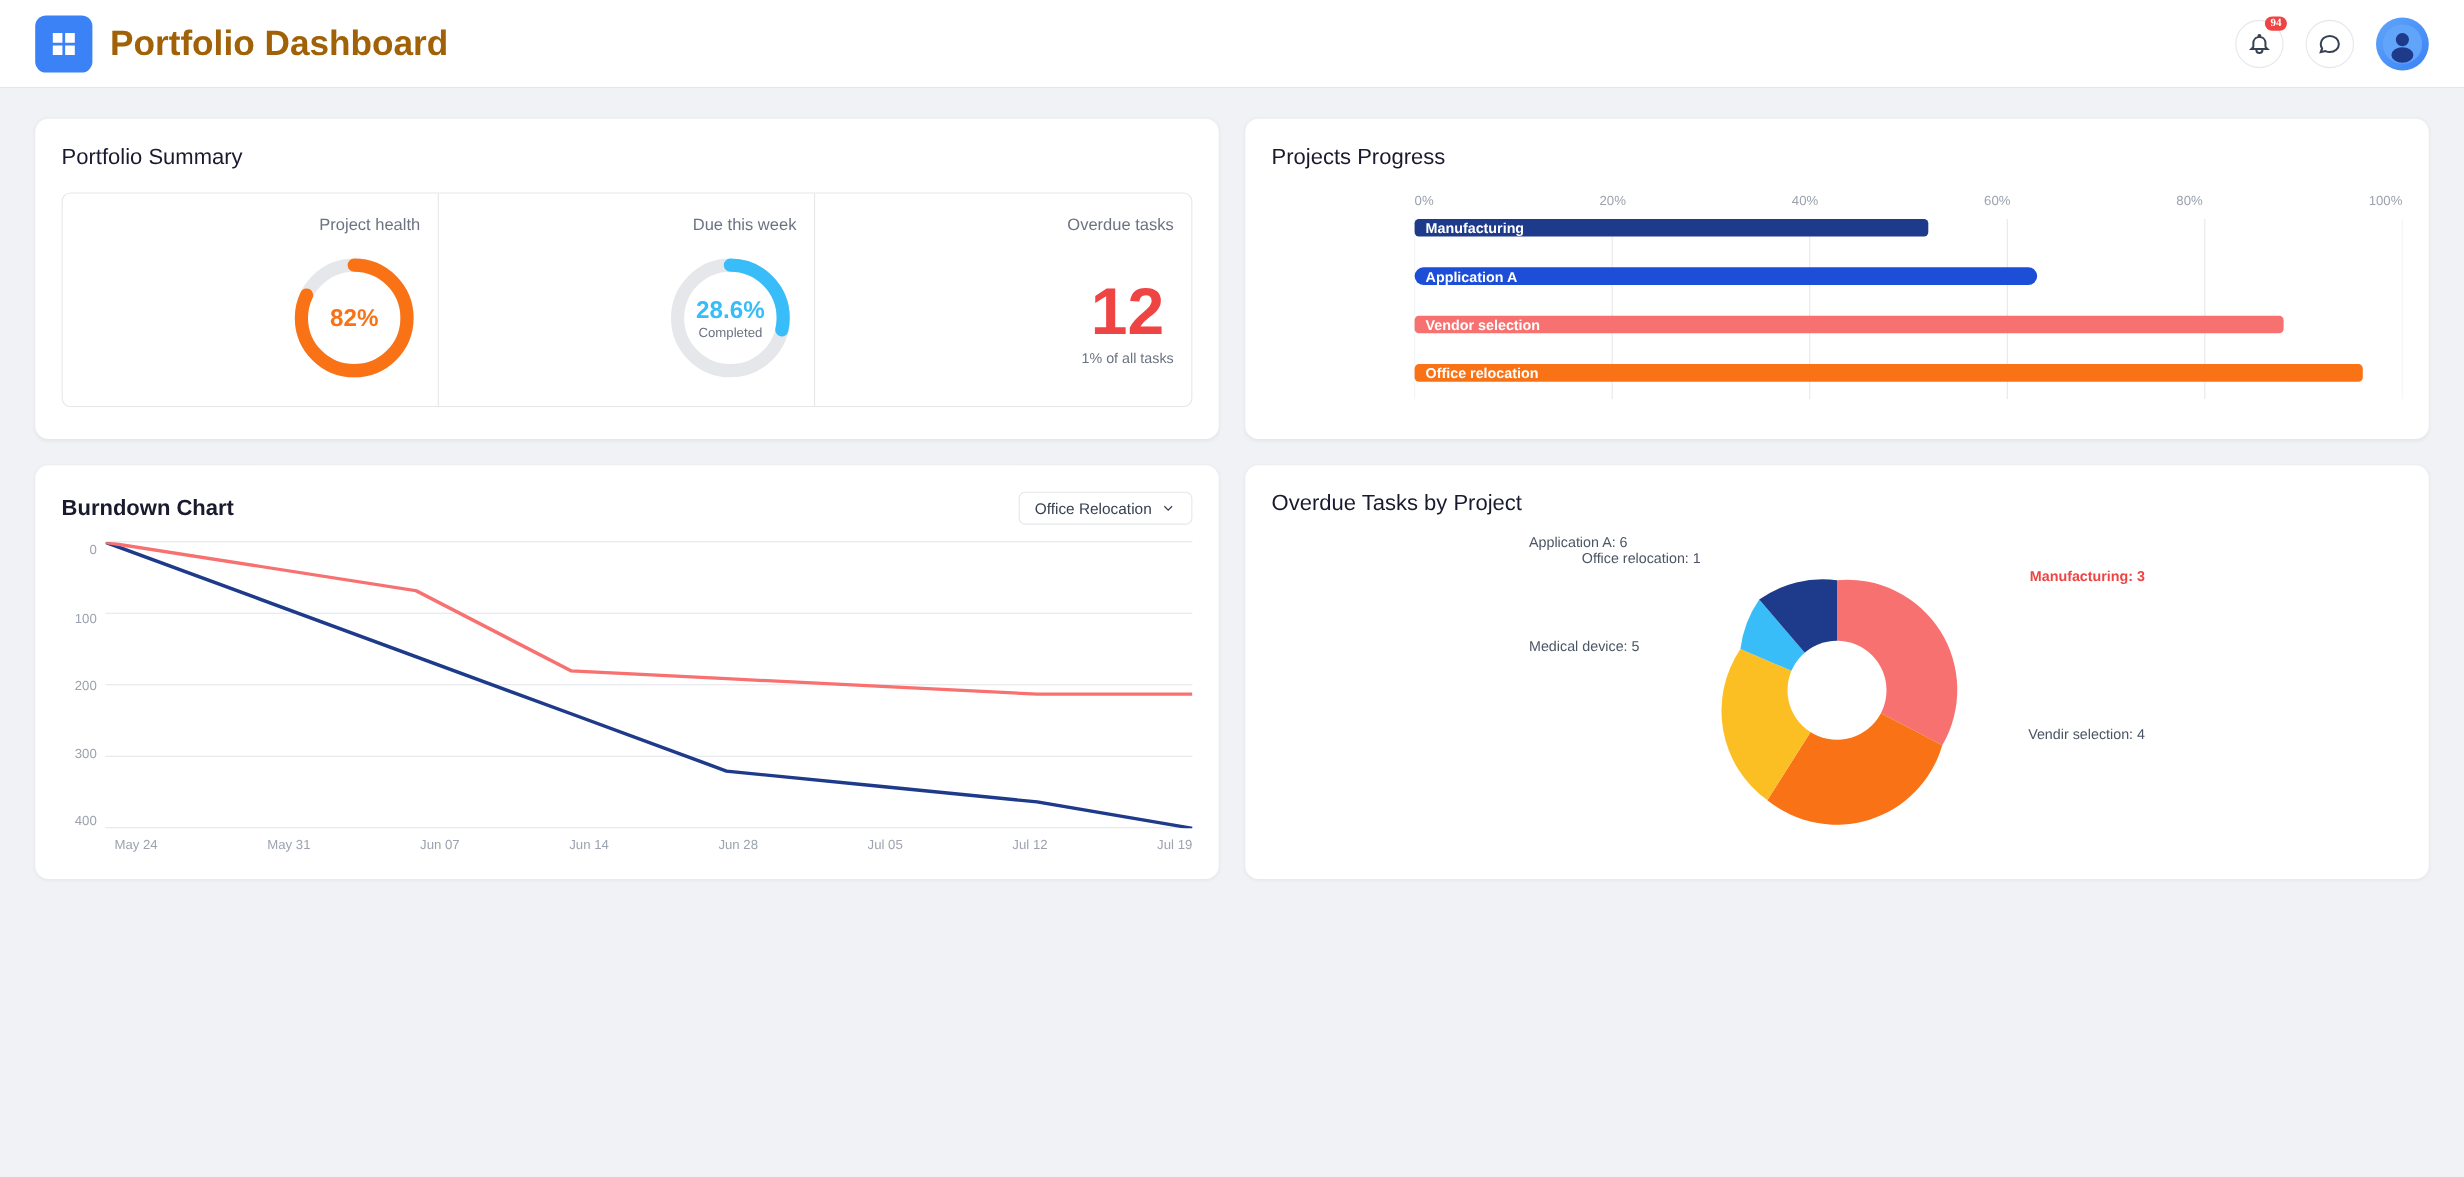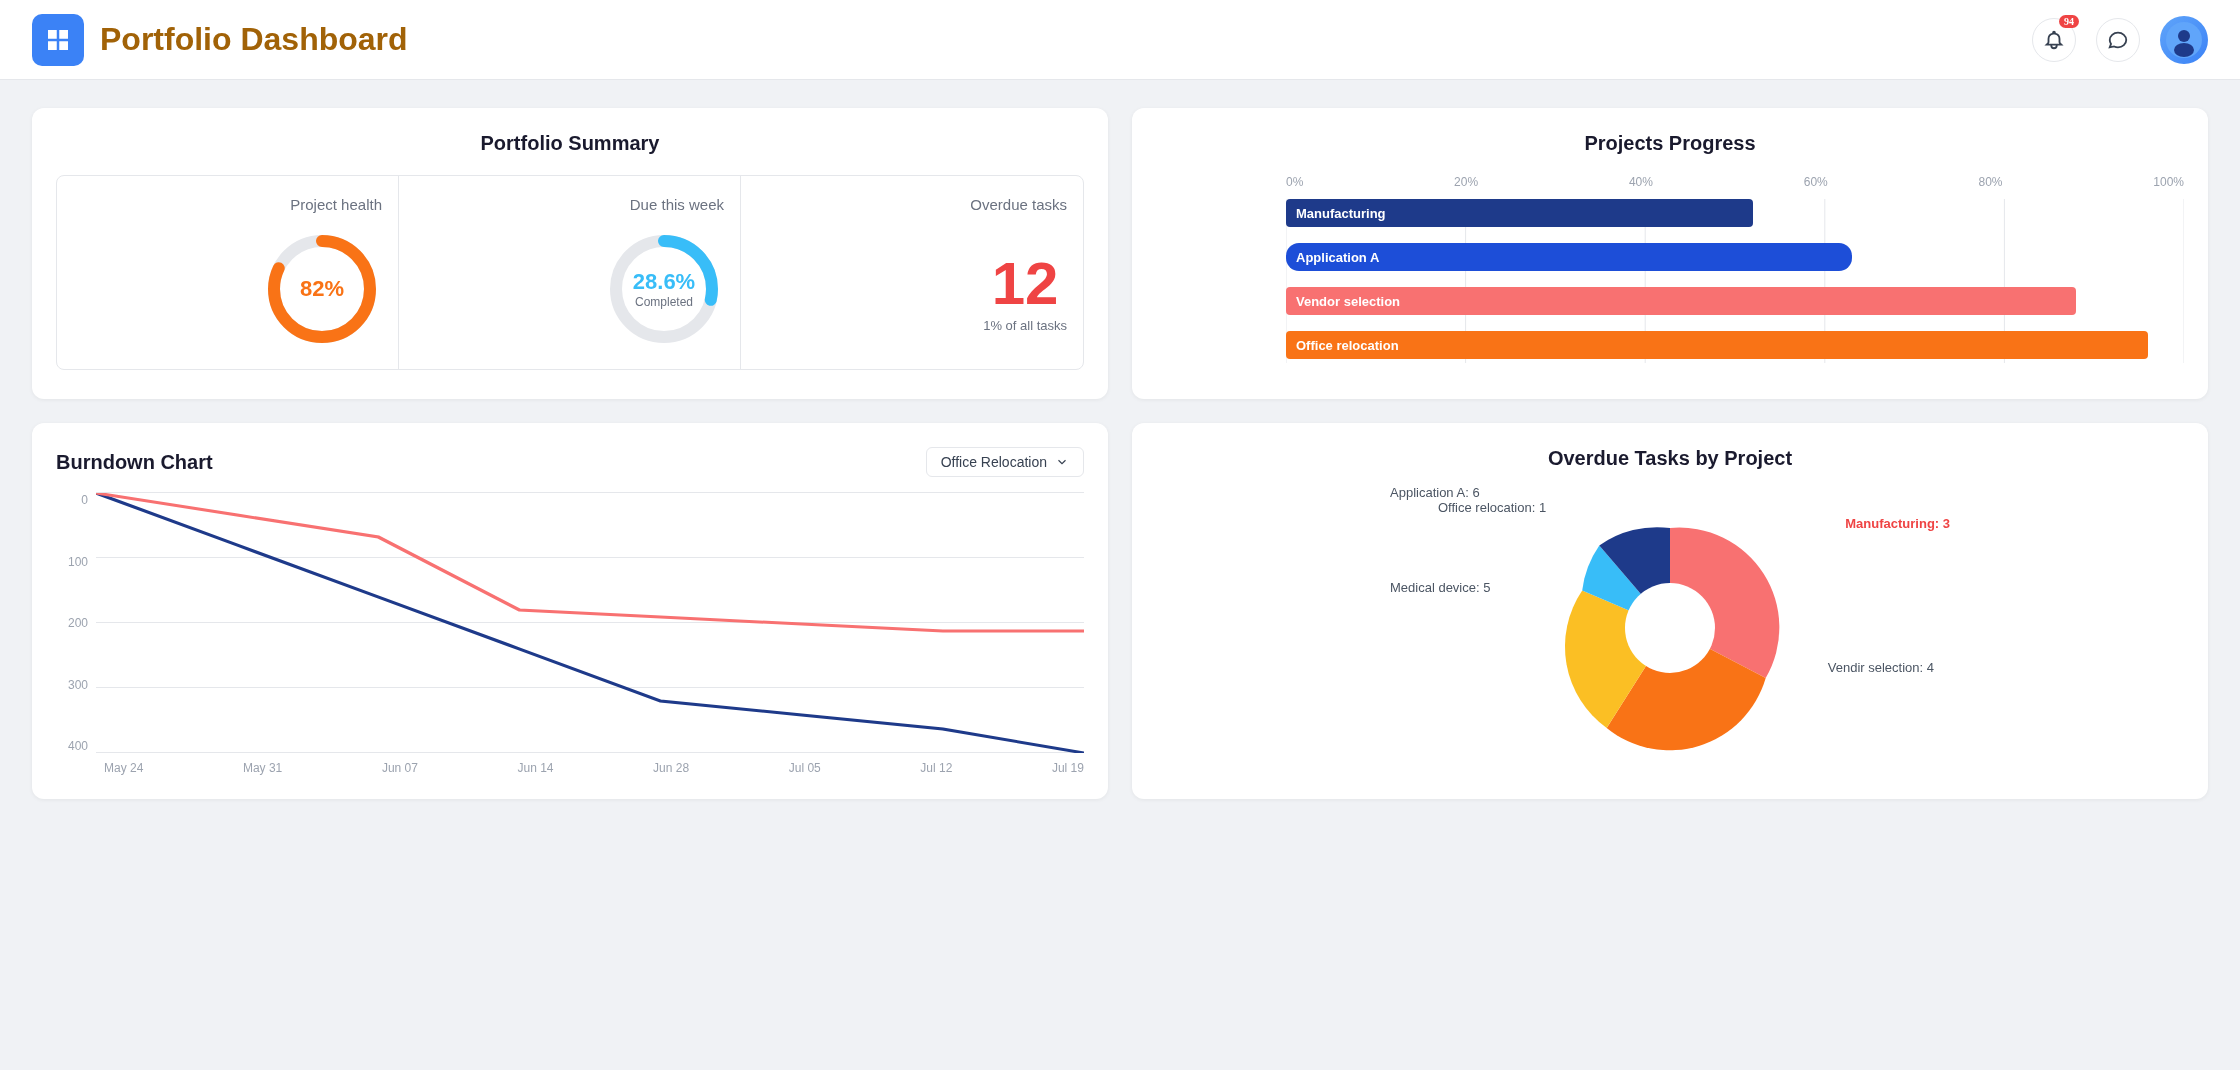--- a/index.html
+++ b/index.html
@@ -60,23 +60,22 @@
       gap: 24px;
     }
 
     .card {
       background: #fff;
       border-radius: 12px;
       padding: 24px;
       box-shadow: 0 1px 4px rgba(0,0,0,0.06);
     }
     .card-title {
-      font-size: 20px; font-weight: 700; color: #1a1a2e;
+      font-size: 20px; font-weight: 400; color: #1a1a2e;
       margin-bottom: 20px;
-      text-align: center;
     }
 
     
     .summary-grid {
       display: grid;
       grid-template-columns: 1fr 1fr 1fr;
       gap: 0;
       border: 1px solid #e5e7eb;
       border-radius: 8px;
       overflow: hidden;
@@ -108,21 +107,21 @@
     .progress-axis {
       display: flex; justify-content: space-between;
       margin-bottom: 10px;
       padding-left: 130px;
     }
     .axis-label { font-size: 12px; color: #9ca3af; }
     .progress-row { display: flex; align-items: center; margin-bottom: 12px; }
     .progress-row-label { width: 130px; font-size: 13px; color: #374151; text-align: right; padding-right: 12px; }
     .progress-bar-track { flex: 1; height: 32px; background: transparent; position: relative; }
     .progress-bar-fill {
-      height: 28px; border-radius: 4px;
+      height: 16px; border-radius: 4px;
       display: flex; align-items: center; padding-left: 10px;
       color: #fff; font-size: 13px; font-weight: 600;
     }
 
     
     .burndown-header { display: flex; justify-content: space-between; align-items: center; margin-bottom: 16px; }
     .burndown-title { font-size: 20px; font-weight: 700; color: #1a1a2e; }
     .project-select {
       border: 1px solid #e5e7eb; border-radius: 6px;
       padding: 6px 14px; font-size: 14px; color: #374151;
@@ -341,21 +340,21 @@
         </div>
 
         <div style="position:absolute;top:10px;left:50%;transform:translateX(-50%);width:560px;">
 
           <div style="position:absolute;top:0;left:48px;font-size:13px;color:#4b5563;white-space:nowrap;">Office relocation: 1</div>
 
           <div style="position:absolute;top:16px;right:0;font-size:13px;color:#ef4444;white-space:nowrap;font-weight:bold;">Manufacturing: 3</div>
 
           <div style="position:absolute;top:80px;left:0;font-size:13px;color:#4b5563;white-space:nowrap;">Medical device: 5</div>
 
-          <div style="position:absolute;top:160px;right:16px;font-size:13px;color:#4b5563;white-space:nowrap;">Vendir selection: 4</div>
+          <div style="position:absolute;top:160px;right:0;font-size:13px;color:#4b5563;white-space:nowrap;">Vendir selection: 4</div>
 
           <div style="position:absolute;bottom:0;left:0;font-size:13px;color:#4b5563;white-space:nowrap;">Application A: 6</div>
         </div>
       </div>
     </div>
 
   </div>
 </main>
 
 </body></html>

